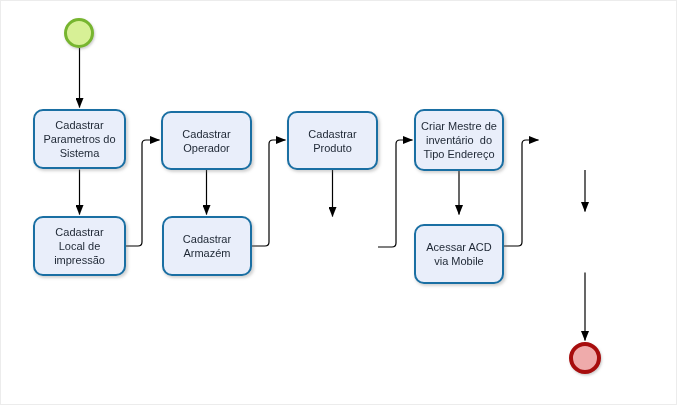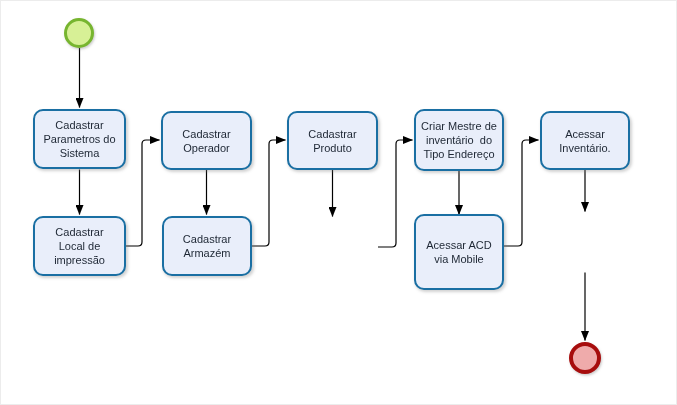--- a/index.html
+++ b/index.html
@@ -66,21 +66,21 @@
     stroke: none;
   }
   
   #n0 { left: 32px;  top: 108px; width: 93px; height: 60px; }
   #n1 { left: 32px;  top: 215px; width: 93px; height: 60px; }
   #n2 { left: 160px; top: 110px; width: 91px; height: 59px; }
   #n3 { left: 161px; top: 215px; width: 90px; height: 60px; }
   #n4 { left: 286px; top: 110px; width: 91px; height: 59px; }
   #n5 { left: 286px; top: 217px; width: 91px; height: 59px; }
   #n6 { left: 413px; top: 108px; width: 90px; height: 62px; }
-  #n7 { left: 413px; top: 213px; width: 90px; height: 76px; }
+  #n7 { left: 413px; top: 223px; width: 90px; height: 60px; }
   #n8 { left: 539px; top: 110px; width: 90px; height: 59px; }
   #n9 { left: 539px; top: 212px; width: 90px; height: 59px; }
 </style>
 </head>
 <body>
 
 <div id="canvas">
 
   <svg id="edges" xmlns="http://www.w3.org/2000/svg" width="677" height="405" viewBox="0 0 677 405">
     <defs>
@@ -113,18 +113,16 @@
 Operador</div>
   <div class="task" id="n3">Cadastrar
 Armazém</div>
   <div class="task" id="n4">Cadastrar
 Produto</div>
   <div class="task" id="n6">Criar Mestre de
 inventário  do
 Tipo Endereço</div>
   <div class="task" id="n7">Acessar ACD
 via Mobile</div>
-  <div class="task" id="n8">Acessar
-Inventário.</div>
 
   <div class="event" id="end-event"></div>
 
 </div>
 
 </body></html>

